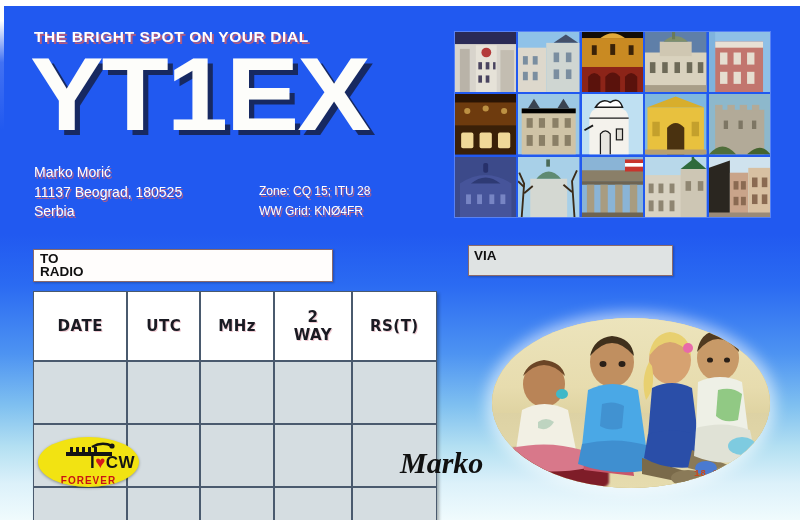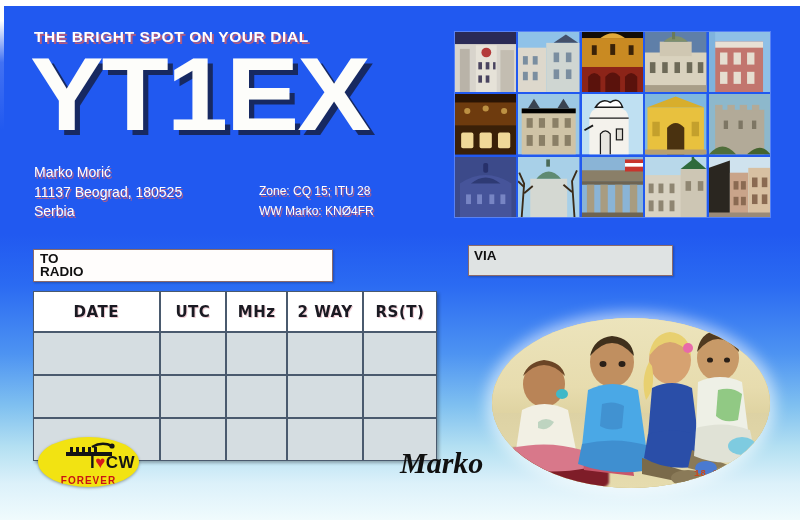--- a/index.html
+++ b/index.html
@@ -69,21 +69,21 @@
   #viabox .ln{position:absolute;left:5px;top:2px;font-size:13.5px;font-weight:bold;color:#101010;}
 
   
   #logtable{
     position:absolute;left:33px;top:291px;width:404px;
     border-collapse:separate;border-spacing:0;
     box-shadow:2px 2px 3px rgba(0,0,0,.3);
   }
   #logtable td,#logtable th{
     border:1.5px solid #4a5a6e;
-    height:29px;padding:6px;text-align:center;vertical-align:middle;
+    height:29px;padding:16px;text-align:center;vertical-align:middle;
   }
   #logtable thead th{
     background:#ffffff;
     font-family:"DejaVu Sans",sans-serif;
     font-size:15px;font-weight:bold;color:#1a1a22;letter-spacing:.5px;
     height:27px;
     text-shadow:1px 1px 0 rgba(225,160,175,.55);
   }
   #logtable tbody td{background:#d5dde1;}
   .c-date{width:148px;} .c-utc{width:62px;} .c-mhz{width:52px;margin-left:44px;}
@@ -163,21 +163,21 @@
   <div id="callsign">YT1EX</div>
 
   <div id="address">
     <div>Marko Morić</div>
     <div>11137 Beograd, 180525</div>
     <div>Serbia</div>
   </div>
 
   <div id="zoneinfo">
     <div>Zone: CQ 15; ITU 28</div>
-    <div>WW Marko: KNØ4FR</div>
+    <div>WW Grid: KNØ4FR</div>
   </div>
 
   <div id="viabox">
     <span class="ln">VIA</span>
   </div>
 
   <div id="tobox">
     <span class="ln ln1">TO</span>
     <span class="ln ln2">RADIO</span>
   </div>

